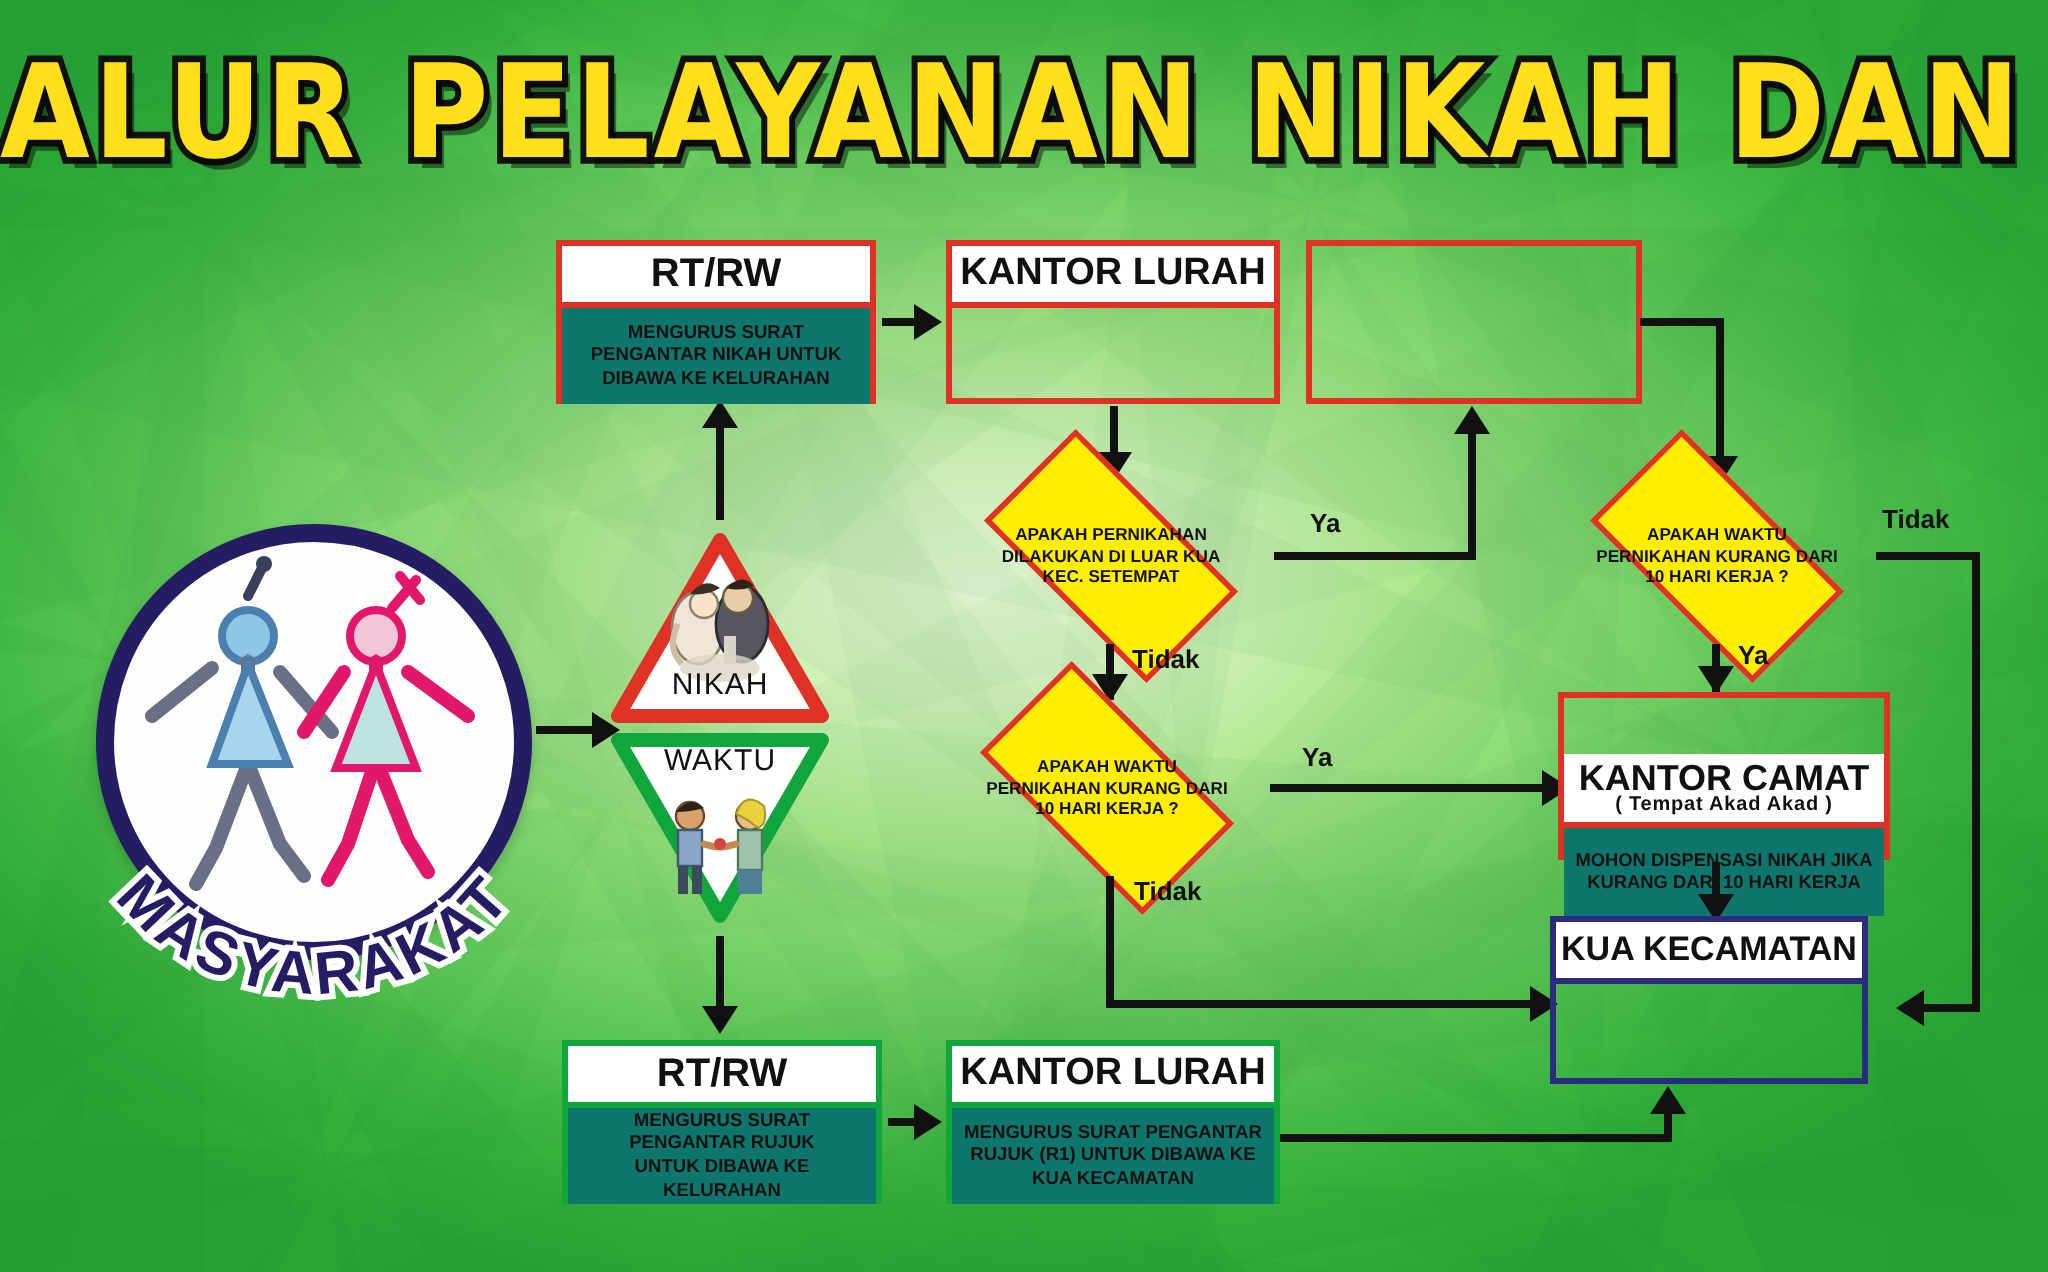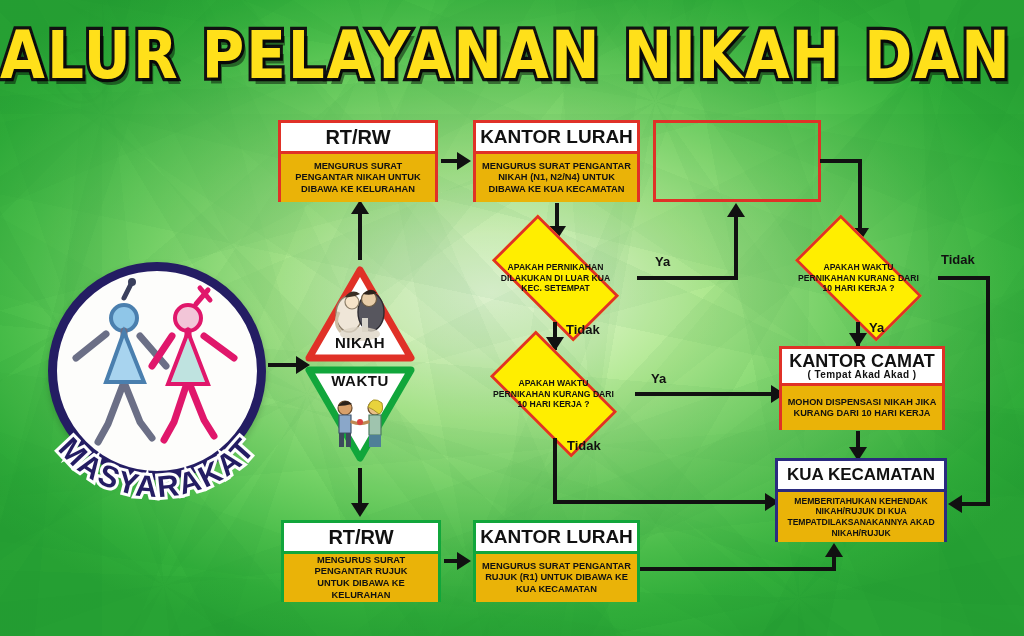--- a/index.html
+++ b/index.html
@@ -50,21 +50,21 @@
   
   .box{position:absolute;box-sizing:border-box;}
   .box .hdr{
     background:#ffffff;color:#111;
     font-weight:bold;text-align:center;
     display:flex;flex-direction:column;align-items:center;justify-content:center;
     line-height:1.02;
   }
   .box .hdr .sub{font-size:10px;font-weight:bold;letter-spacing:.4px;}
   .box .body{
-    background:#eab308;color:#111;
+    background:#0f766e;color:#111;
     text-align:center;font-weight:bold;
     display:flex;align-items:center;justify-content:center;
     line-height:1.25;
   }
   .box.red{border:3px solid #e03127;}
   .box.red .hdr{border-bottom:3px solid #e03127;}
   .box.green{border:3px solid #11a63b;}
   .box.green .hdr{border-bottom:3px solid #11a63b;}
   .box.blue{border:3px solid #2b2b7f;}
   .box.blue .hdr{border-bottom:3px solid #2b2b7f;}
@@ -83,21 +83,21 @@
     display:flex;align-items:center;justify-content:center;
     text-align:center;font-weight:bold;color:#111;line-height:1.22;
     z-index:2;
   }
 
   
   .tri{position:absolute;}
   .tri svg{display:block;}
   .tri .lbl{
     position:absolute;width:100%;text-align:center;
-    font-weight:bold;color:#111;font-size:15px;letter-spacing:.5px;
+    font-weight:normal;color:#111;font-size:15px;letter-spacing:.5px;
   }
 
   
   .line{position:absolute;background:#111;}
   .line.h{height:4px;}
   .line.v{width:4px;}
   .ah{position:absolute;width:0;height:0;}
   .ah.down{border-left:9px solid transparent;border-right:9px solid transparent;border-top:14px solid #111;}
   .ah.up{border-left:9px solid transparent;border-right:9px solid transparent;border-bottom:14px solid #111;}
   .ah.right{border-top:9px solid transparent;border-bottom:9px solid transparent;border-left:14px solid #111;}
@@ -211,21 +211,20 @@
   <div class="line v" style="left:358px;top:468px;height:38px;"></div>
   <div class="ah down" style="left:351px;top:503px;"></div>
 
   <div class="box red" style="left:278px;top:120px;width:160px;height:82px;">
     <div class="hdr" style="height:28px;font-size:20px;">RT/RW</div>
     <div class="body" style="height:48px;font-size:9.3px;padding:0 5px;">MENGURUS SURAT PENGANTAR NIKAH UNTUK DIBAWA KE KELURAHAN</div>
   </div>
 
   <div class="box red" style="left:473px;top:120px;width:167px;height:82px;">
     <div class="hdr" style="height:28px;font-size:19px;">KANTOR LURAH</div>
-    <div class="body" style="height:48px;font-size:9.3px;padding:0 4px;">MENGURUS SURAT PENGANTAR NIKAH (N1, N2/N4) UNTUK DIBAWA KE KUA KECAMATAN</div>
   </div>
 
   <div class="box red" style="left:653px;top:120px;width:168px;height:82px;">
   </div>
 
   <div class="line h" style="left:441px;top:159px;width:18px;"></div>
   <div class="ah right" style="left:457px;top:152px;"></div>
 
   <div class="line v" style="left:555px;top:203px;height:26px;"></div>
   <div class="ah down" style="left:548px;top:226px;"></div>
@@ -271,33 +270,32 @@
   <div class="line v" style="left:986px;top:276px;height:230px;"></div>
   <div class="line h" style="left:962px;top:502px;width:28px;"></div>
   <div class="ah left" style="left:948px;top:495px;"></div>
   <div class="elabel" style="left:941px;top:252px;">Tidak</div>
 
   <div class="line v" style="left:856px;top:322px;height:24px;"></div>
   <div class="ah down" style="left:849px;top:333px;"></div>
   <div class="elabel" style="left:869px;top:320px;">Ya</div>
 
   <div class="box red" style="left:779px;top:346px;width:166px;height:84px;">
-    <div class="hdr" style="height:34px;font-size:18px;">
+    <div class="hdr" style="height:34px;font-size:18px;margin-top:28px;">
       <span>KANTOR CAMAT</span>
       <span class="sub">( Tempat Akad Akad )</span>
     </div>
     <div class="body" style="height:44px;font-size:9.2px;padding:0 4px;">MOHON DISPENSASI NIKAH JIKA KURANG DARI 10 HARI KERJA</div>
   </div>
 
   <div class="line v" style="left:856px;top:431px;height:22px;"></div>
   <div class="ah down" style="left:849px;top:447px;"></div>
 
-  <div class="box blue" style="left:775px;top:458px;width:172px;height:84px;">
+  <div class="box blue" style="left:775px;top:458px;width:159px;height:84px;">
     <div class="hdr" style="height:28px;font-size:17px;">KUA KECAMATAN</div>
-    <div class="body" style="height:50px;font-size:8.6px;padding:0 4px;">MEMBERITAHUKAN KEHENDAK NIKAH/RUJUK DI KUA TEMPATDILAKSANAKANNYA AKAD NIKAH/RUJUK</div>
   </div>
 
   <div class="box green" style="left:281px;top:520px;width:160px;height:82px;">
     <div class="hdr" style="height:28px;font-size:20px;">RT/RW</div>
     <div class="body" style="height:48px;font-size:9.3px;padding:0 20px;">MENGURUS SURAT PENGANTAR RUJUK UNTUK DIBAWA KE KELURAHAN</div>
   </div>
 
   <div class="box green" style="left:473px;top:520px;width:167px;height:82px;">
     <div class="hdr" style="height:28px;font-size:19px;">KANTOR LURAH</div>
     <div class="body" style="height:48px;font-size:9.3px;padding:0 4px;">MENGURUS SURAT PENGANTAR RUJUK (R1) UNTUK DIBAWA KE KUA KECAMATAN</div>

